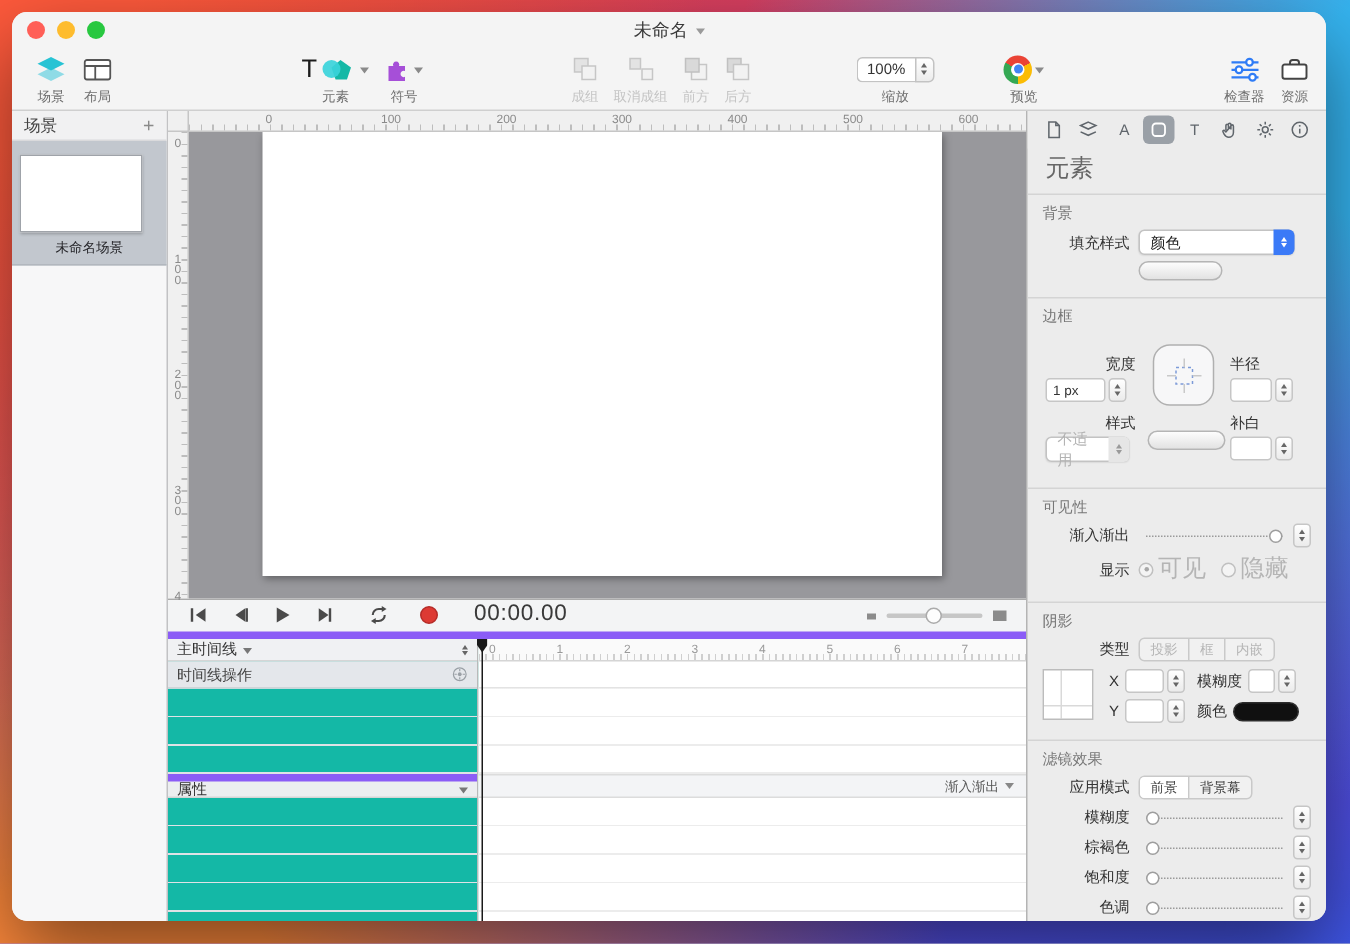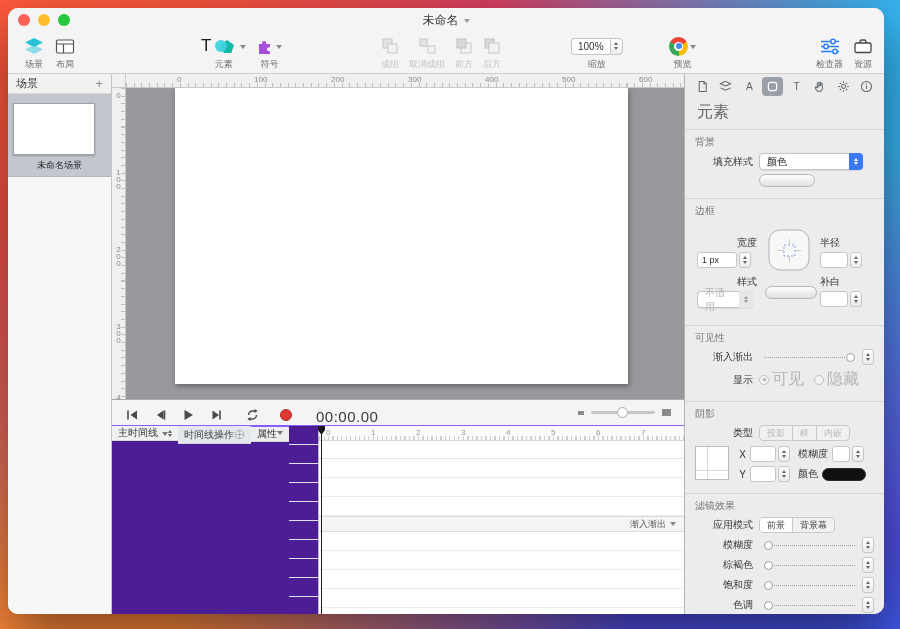--- a/index.html
+++ b/index.html
@@ -58,36 +58,36 @@
 .rt-num{position:absolute;top:1px;font-size:8px;color:#8a8a8a}
 .canvas-row{flex:1;display:flex;min-height:0}
 .ruler-left{width:14px;flex:none;position:relative;border-right:1px solid #c6c6c6;
   background-image:repeating-linear-gradient(to bottom,#bdbdbd 0 1px,transparent 1px 7.7px);
   background-size:4px 100%;background-position:right top;background-repeat:no-repeat;background-color:#f0f0f0}
 .rl-num{position:absolute;left:2px;font-size:8px;color:#8a8a8a;writing-mode:vertical-rl;text-orientation:upright;letter-spacing:-2px;line-height:1}
 .viewport{flex:1;position:relative;overflow:hidden}
 .stage{position:absolute;left:49px;top:0;width:453px;height:296px;background:#fff;box-shadow:1px 2px 5px rgba(0,0,0,.35)}
 
 .timeline{height:215px;flex:none;display:flex;flex-direction:column;background:#fff;border-top:1px solid #ababab}
-.tl-controls{height:26px;flex:none;background:#f3f4f5;border-bottom:1px solid #8b5cf6;display:flex;align-items:flex-end;padding:0 8px;position:relative}
+.tl-controls{height:26px;flex:none;background:#f3f4f5;border-bottom:5px solid #8b5cf6;display:flex;align-items:flex-start;padding:0 8px;position:relative}
 .pbtn{width:24px;height:20px;display:flex;align-items:center;justify-content:center;margin-right:4px}
 .rec{width:12px;height:12px;border-radius:50%;background:#dd3a34;border:1px solid #b52c28}
 .tl-time{font-size:15px;color:#3a3a3a;margin-left:14px;letter-spacing:.5px}
 .tl-zoom{position:absolute;right:12px;top:0;bottom:0;display:flex;align-items:center;gap:6px}
 .zslider{width:64px;height:3px;background:#c6c6c6;border-radius:2px;position:relative}
 .zthumb{position:absolute;left:26px;top:-4.5px;width:11px;height:11px;background:#fdfdfd;border:1px solid #ababab;border-radius:50%}
 .tl-body{flex:1;display:flex;min-height:0}
-.tl-left{width:207px;flex:none;border-right:1px solid #b9b9b9;display:flex;background:#4c1d95}
+.tl-left{width:207px;flex:none;border-right:1px solid #b9b9b9;display:flex;flex-direction:column;background:#14b8a6}
 .tl-hdr{height:15px;flex:none;background:#f0f1f3;border-bottom:1px solid #d5d5d5;display:flex;align-items:center;padding:0 6px;font-size:10px;color:#333}
 .updown{margin-left:auto;display:flex;flex-direction:column;gap:1px;align-items:center}
 .tl-actions{height:18px;flex:none;background:#e4e7eb;border-bottom:1px solid #d0d3d7;display:flex;align-items:center;padding:0 6px;font-size:10px;color:#444}
 .rowlines{background-image:repeating-linear-gradient(to bottom,transparent 0 18px,#dfe2e6 18px 19px)}
 .rowlinesw{background-image:repeating-linear-gradient(to bottom,transparent 0 18px,#ececec 18px 19px)}
 .tl-gap1{height:57px;flex:none}
-.tl-props{height:16px;flex:none;background:#eceef0;border-top:1px solid #8b5cf6;border-bottom:1px solid #d5d5d5;display:flex;padding:0 6px;font-size:10px;color:#333}
+.tl-props{height:16px;flex:none;background:#eceef0;border-top:5px solid #8b5cf6;border-bottom:1px solid #d5d5d5;display:flex;align-items:center;padding:0 6px;font-size:10px;color:#333}
 .tl-fill{flex:1}
 .tl-right{flex:1;position:relative;background:#fff;display:flex;flex-direction:column;min-width:0}
 .tr-ruler{height:15px;flex:none;background:#fafafa;border-bottom:1px solid #d5d5d5;position:relative;
   background-image:repeating-linear-gradient(to right,#cfcfcf 0 1px,transparent 1px 4.5px);
   background-size:100% 4px;background-position:left bottom;background-repeat:no-repeat;background-color:#fafafa}
 .tr-num{position:absolute;top:2px;font-size:8px;color:#999}
 .r-actions{height:18px;flex:none;border-bottom:1px solid #e3e3e3}
 .r-gap1{height:57px;flex:none}
 .r-ease{height:16px;flex:none;background:#f3f4f6;border-top:1px solid #dcdcdc;border-bottom:1px solid #dcdcdc;display:flex;align-items:center;justify-content:flex-end;padding:0 8px;font-size:9px;color:#555;gap:4px}
 .r-fill{flex:1}

